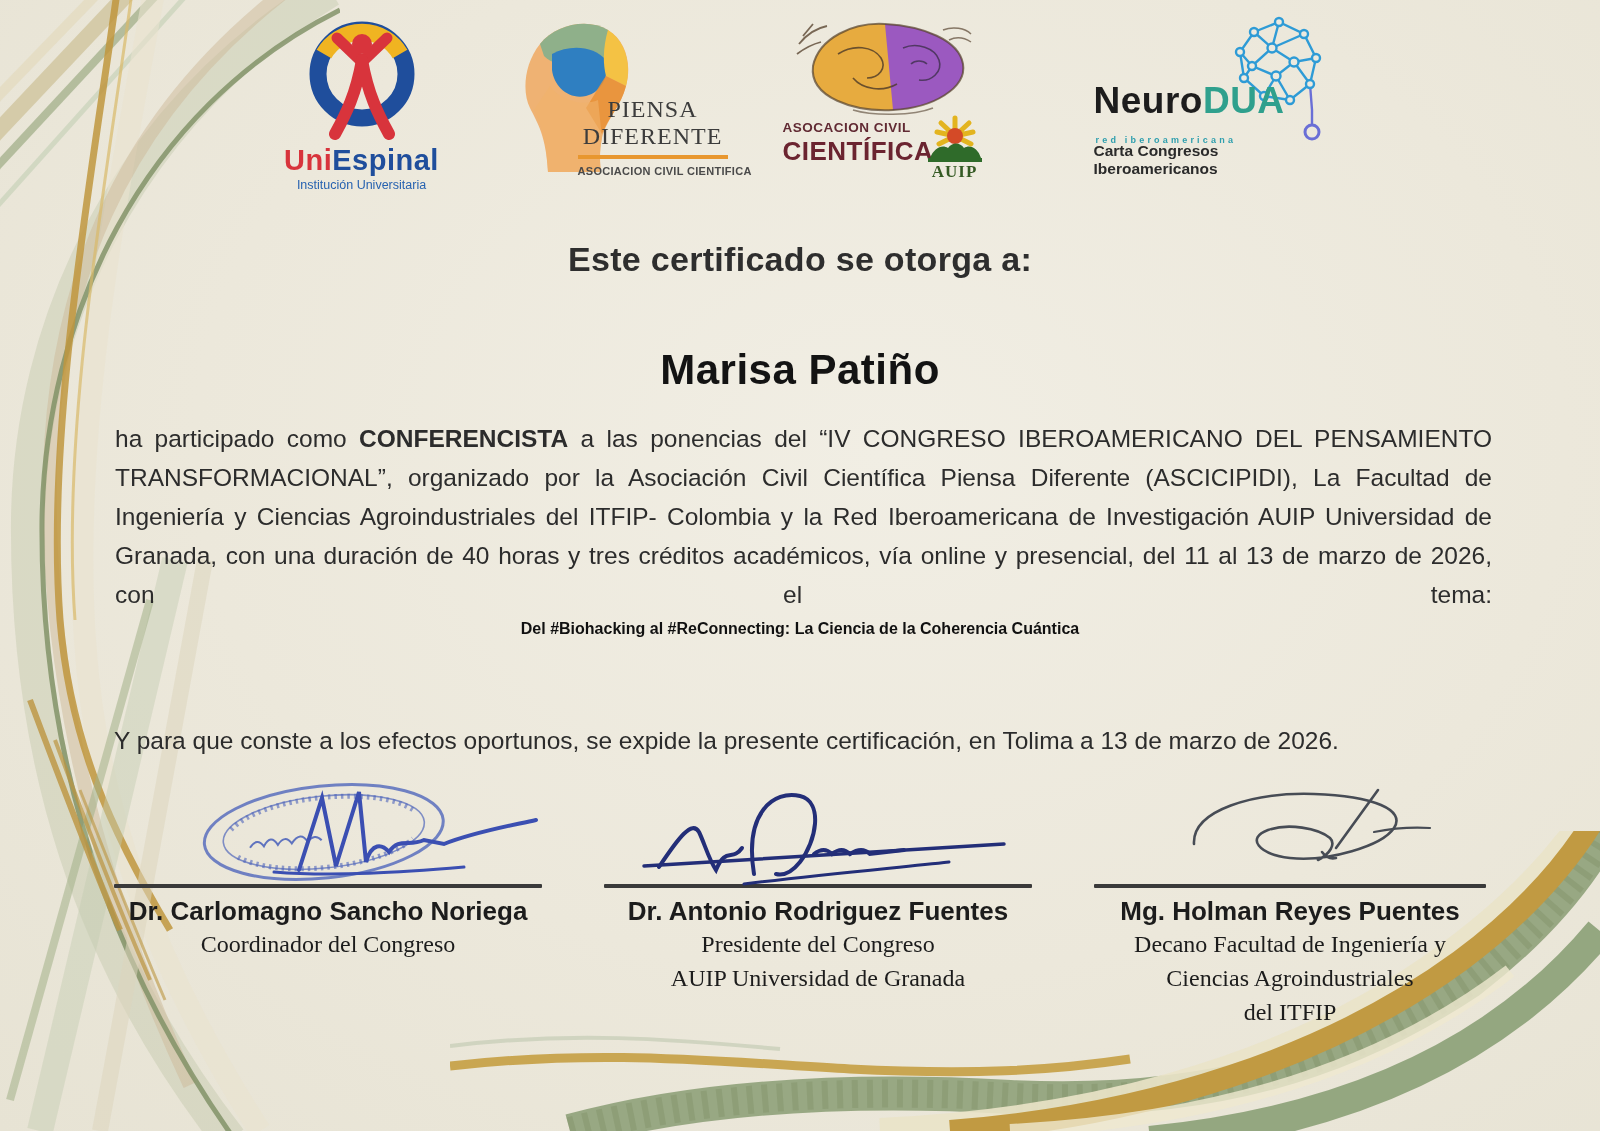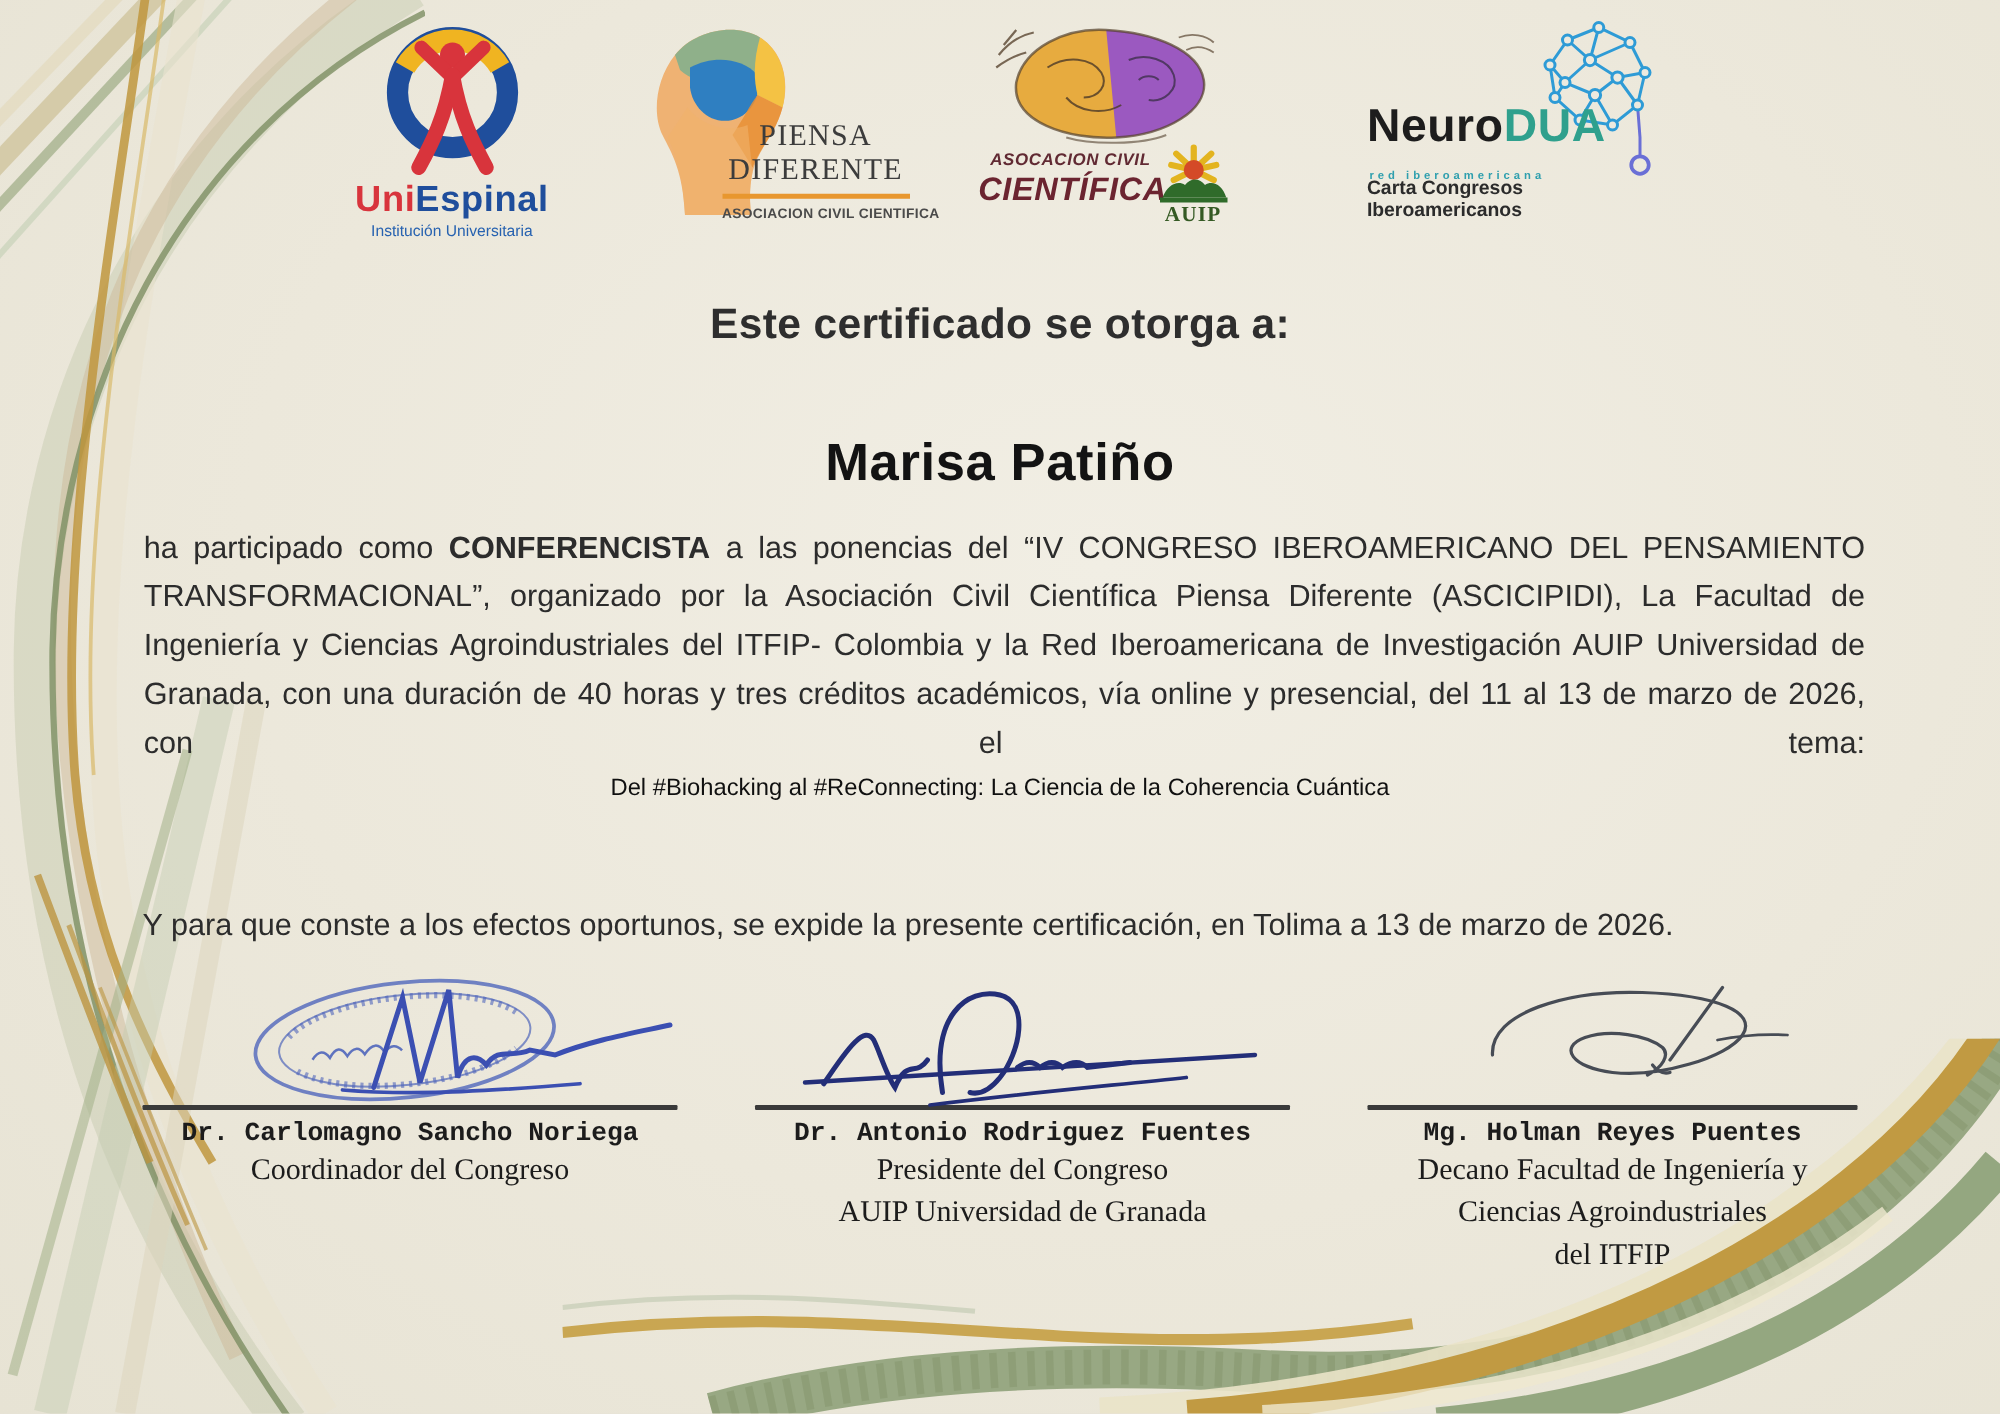--- a/index.html
+++ b/index.html
@@ -26,21 +26,21 @@
   .uniespinal-sub{font-size:12.5px;color:#2762b0;margin-top:1px;}
   
   .logo-piensa{width:215px;height:175px;}
   .piensa-head{position:absolute;left:0;top:2px;}
   .piensa-text{position:absolute;left:68px;top:82px;width:150px;text-align:center;}
   .piensa-l1,.piensa-l2{font-family:"Liberation Serif",serif;color:#3c3c3c;font-size:24px;letter-spacing:1px;line-height:27px;}
   .piensa-rule{height:4px;background:#e8972f;margin:5px 0 6px 0;}
   .piensa-sub{font-size:11px;font-weight:bold;color:#4a4a4a;letter-spacing:.3px;white-space:nowrap;}
   
   .logo-cientifica{width:205px;height:180px;}
-  .cient-text{position:absolute;left:0;top:106px;width:138px;text-align:right;font-style:italic;}
+  .cient-text{position:absolute;left:0;top:106px;width:138px;text-align:left;}
   .cient-l1{font-size:13.5px;font-weight:bold;color:#612a33;letter-spacing:.5px;}
   .cient-l2{font-size:26px;font-weight:bold;color:#6b2430;letter-spacing:.5px;margin-top:1px;}
   .auip-badge{position:absolute;left:140px;top:100px;width:64px;text-align:center;}
   .auip-word{font-family:"Liberation Serif",serif;font-size:17px;font-weight:bold;color:#355a24;letter-spacing:1px;margin-top:-4px;}
   
   .logo-neurodua{width:235px;height:165px;margin-left:48px;}
   .neuro-brain{position:absolute;right:0;top:0;}
   .neuro-word{position:absolute;left:0;top:66px;font-size:37px;font-weight:bold;letter-spacing:.5px;}
   .neuro-word .p1{color:#1d1d1d;}
   .neuro-word .p2{color:#2fa08d;}
@@ -50,32 +50,32 @@
   
   .cert-title{position:absolute;top:240px;left:0;width:100%;text-align:center;
               font-size:34px;font-weight:bold;color:#2e2e2e;letter-spacing:.3px;}
   .cert-name{position:absolute;top:346px;left:0;width:100%;text-align:center;
              font-size:42px;font-weight:bold;color:#131313;letter-spacing:.5px;}
   .cert-body{position:absolute;top:419px;left:115px;right:108px;
              font-size:24.5px;color:#2c2c2c;line-height:39px;
              text-align:justify;text-align-last:justify;margin:0;}
   .cert-body b{font-weight:bold;}
   .cert-topic{position:absolute;top:620px;left:0;width:100%;text-align:center;
-              font-size:19px;font-weight:400;color:#101010;}
+              font-size:16px;font-weight:700;color:#101010;}
   .cert-closing{position:absolute;top:727px;left:114px;right:105px;
                 font-size:24.5px;color:#2c2c2c;}
 
   
   .signatures{position:absolute;top:782px;left:0;width:100%;
               display:flex;justify-content:center;gap:62px;}
   .sig-col{width:428px;text-align:center;}
   .sig-col.narrow{width:392px;}
   .sig-art{height:104px;margin-bottom:-2px;}
   .sig-line{height:4px;background:#3a3a3a;border-radius:1px;}
-  .sig-name{font-family:Liberation Mono, monospace;font-size:21px;font-weight:bold;
+  .sig-name{font-family:Liberation Sans, sans-serif;font-size:26px;font-weight:bold;
             color:#1c1c1c;margin-top:8px;}
   .sig-role{font-family:"Liberation Serif",serif;font-size:24px;color:#1c1c1c;line-height:34px;}
 </style>
 </head>
 <body>
 
 <div class="page">
 
   <svg class="deco deco-left" width="340" height="1131" viewBox="0 0 340 1131" fill="none">
     <path d="M -20,115 L 120,-30" stroke="#e4dcc2" stroke-width="10" opacity="0.85"></path>

